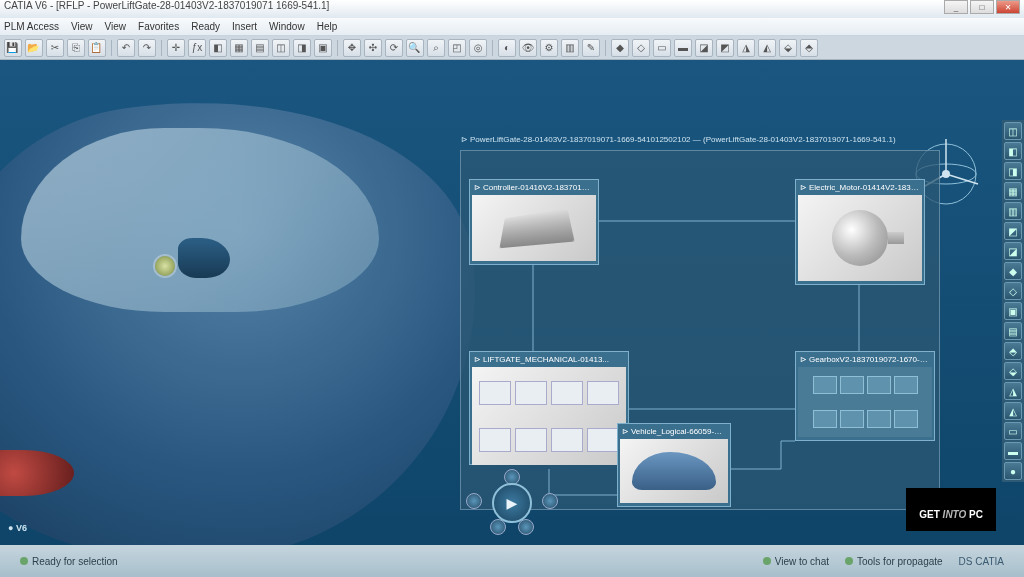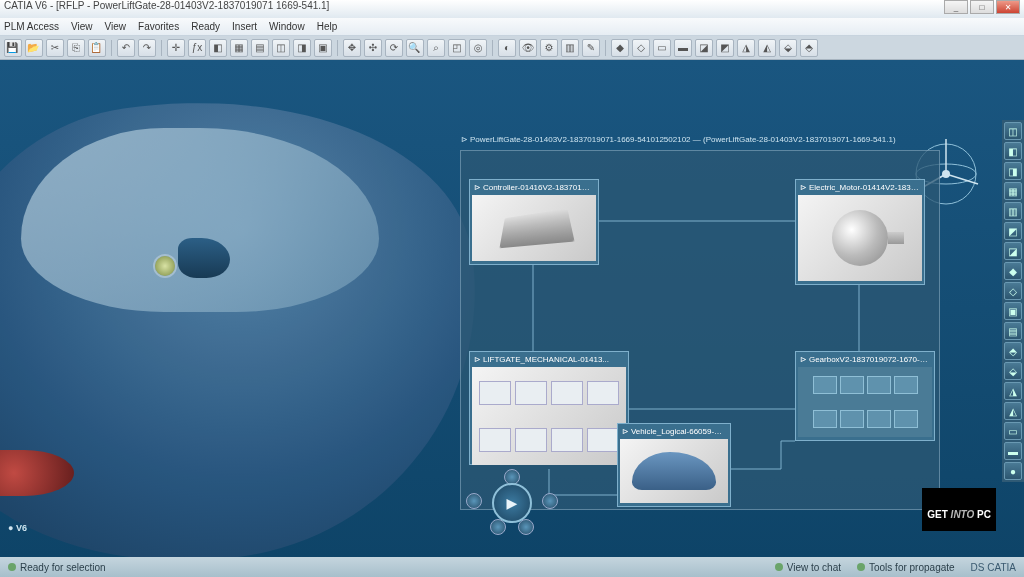--- a/index.html
+++ b/index.html
@@ -39,24 +39,24 @@
 .gearbox .block-img{width:134px;height:70px;background:#4a7b96;flex-wrap:wrap;padding:3px;gap:3px}
 .gear-mini{width:24px;height:18px;background:#5f92ad;border:1px solid #8fbfd6}
 .vehicle{left:156px;top:272px;width:114px;height:84px}
 .vehicle .block-img{width:108px;height:64px}
 .caricon{width:84px;height:38px;background:linear-gradient(#6a96c0,#3a6087);border-radius:46% 56% 12% 12%/80% 80% 20% 20%}
 .wire{stroke:#7fb0cc;stroke-width:1;fill:none}
 svg.wires{position:absolute;left:0;top:0;width:100%;height:100%;pointer-events:none}
 .rtool{position:absolute;right:0;top:60px;width:22px;background:#2f5a75;display:flex;flex-direction:column;gap:2px;padding:2px}
 .rtool .tbtn{width:18px;height:18px;background:linear-gradient(#4a7a95,#2c5670);border-color:#6a99b2;color:#cfe}
 .compass-widget{position:absolute;right:28px;top:64px;width:100px;height:100px}
-.statusbar{position:absolute;bottom:0;left:0;right:0;height:20px;background:linear-gradient(#c5d5de,#a7bfcb);display:flex;align-items:center;padding:0 8px;color:#2b3f4a;gap:16px}
+.statusbar{position:absolute;bottom:0;left:0;right:0;height:32px;background:linear-gradient(#c5d5de,#a7bfcb);display:flex;align-items:center;padding:0 20px;color:#2b3f4a;gap:16px}
 .status-pill{display:flex;align-items:center;gap:4px}
 .dot{width:8px;height:8px;border-radius:50%;background:#6aa46a}
-.branding{position:absolute;right:28px;bottom:26px;color:#fff;font-size:26px;font-weight:800;background:#000;padding:6px 5px}
+.branding{position:absolute;right:28px;bottom:26px;color:#fff;font-size:26px;font-weight:800;background:#000;padding:6px 13px}
 .branding .into{color:#b7b7b7;font-style:italic}
 .compass{position:absolute;left:50%;bottom:24px;transform:translateX(-50%);width:92px;height:62px}
 .compass .hub{position:absolute;left:26px;top:12px;width:40px;height:40px;border-radius:50%;background:radial-gradient(#3c7aa0,#1c4460);border:2px solid #8fc0d9;display:flex;align-items:center;justify-content:center;font-size:14px;color:#eaf4fa}
 .orb{position:absolute;width:16px;height:16px;border-radius:50%;background:radial-gradient(#5a96ba,#264c66);border:1px solid #9ac}
 .vtag{position:absolute;left:8px;bottom:24px;color:#cfe4ef;font-size:9px;font-weight:700}
 </style>
 </head>
 <body>
 
 <div class="titlebar">

